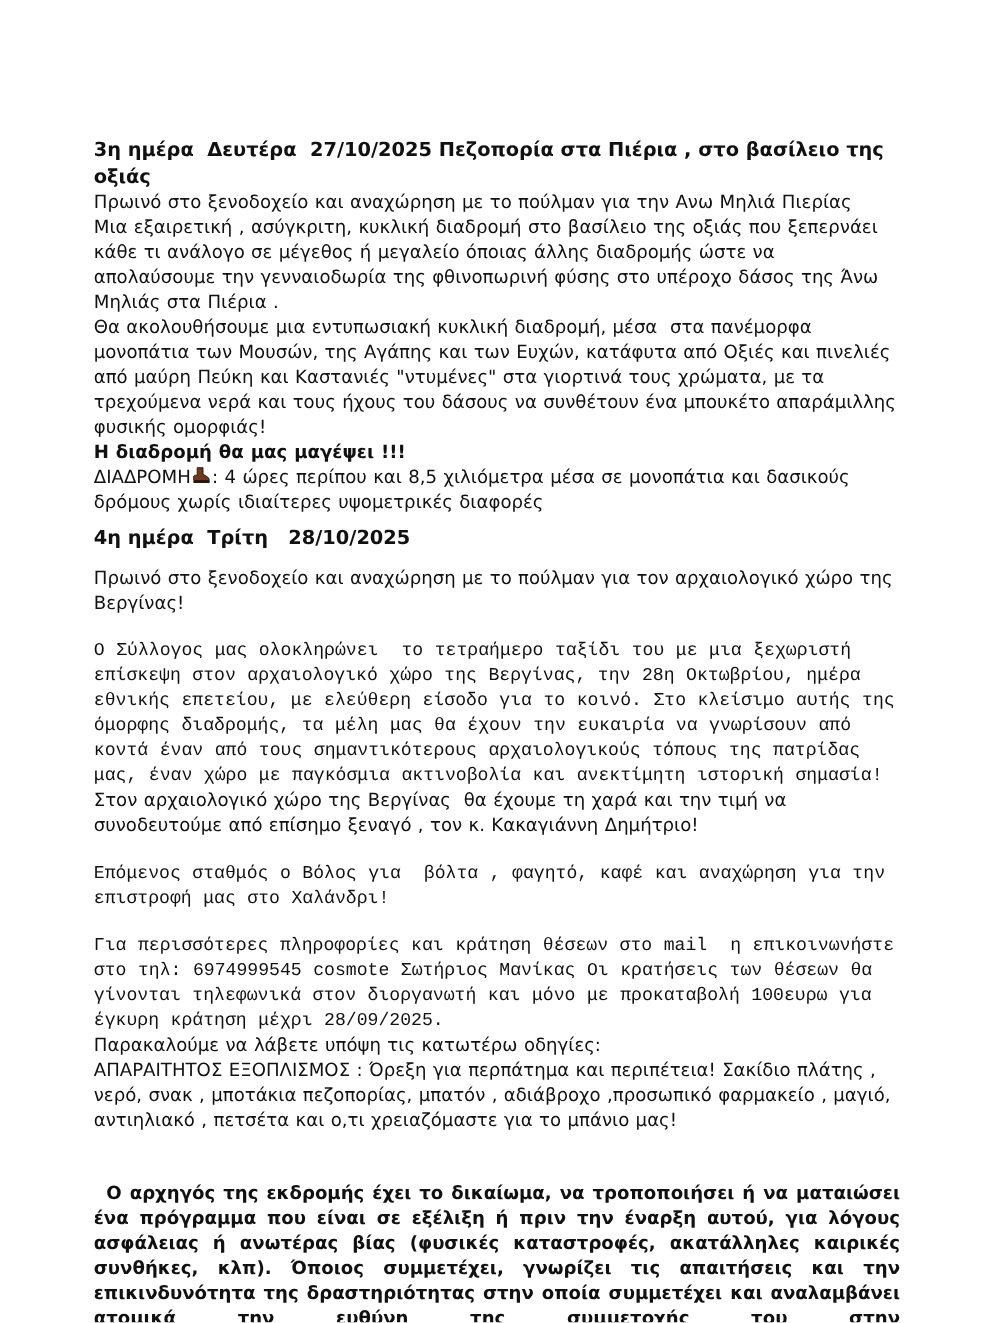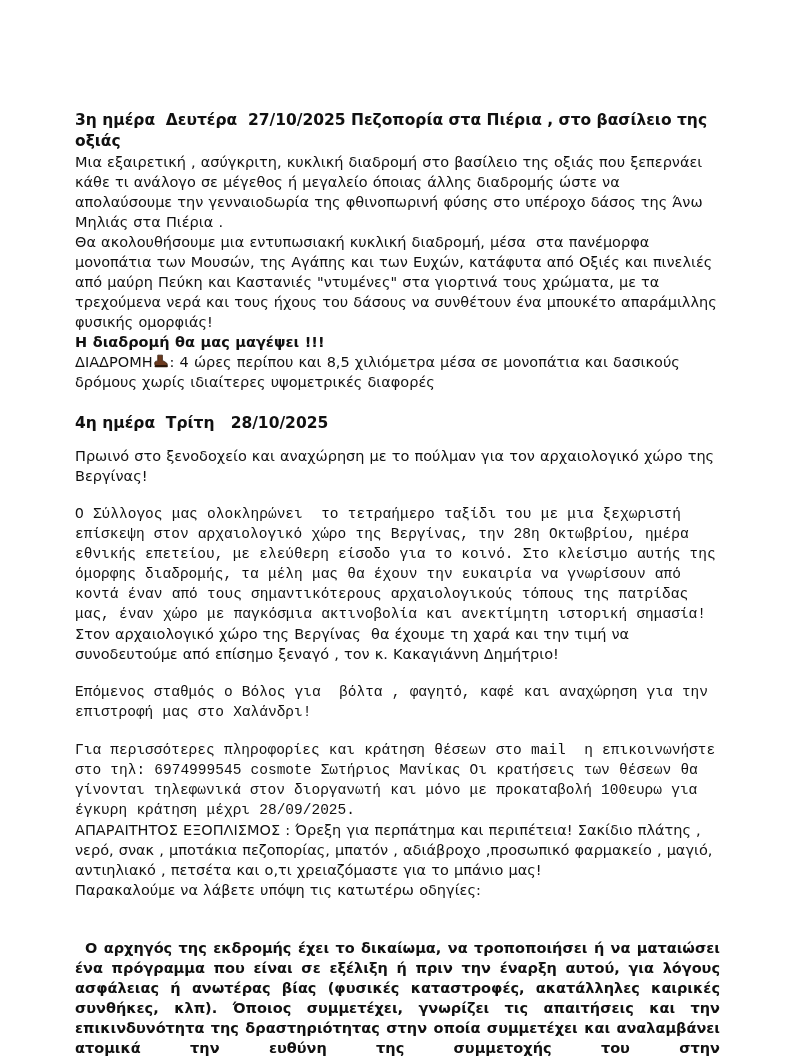--- a/index.html
+++ b/index.html
@@ -30,21 +30,21 @@
     word-spacing: 0.5px;
   }
   .heading {
     margin: 0;
     font-size: 15.5px;
     font-weight: bold;
     line-height: 21px;
     white-space: pre-wrap;
   }
   .bold { font-weight: bold; }
-  .mt20 { margin-top: 21px; }
+  .mt20 { margin-top: 8px; }
   .mt18 { margin-top: 18px; font-family: Liberation Mono, monospace; }
   .mt24 { margin-top: 38px; font-weight: bold; }
   .justified {
     text-align: justify;
     text-align-last: justify;
     text-indent: 10px;
     white-space: normal;
   }
   .boot-icon {
     display: inline-block;
@@ -54,20 +54,21 @@
     margin: 0 1px;
   }
 </style>
 </head>
 <body>
 
 <div class="page">
 
   <p class="heading">3η ημέρα  Δευτέρα  27/10/2025 Πεζοπορία στα Πιέρια , στο βασίλειο της οξιάς</p>
 
+  <p class="para">Πρωινό στο ξενοδοχείο και αναχώρηση με το πούλμαν για την Ανω Μηλιά Πιερίας</p>
 
   <p class="para">Μια εξαιρετική , ασύγκριτη, κυκλική διαδρομή στο βασίλειο της οξιάς που ξεπερνάει κάθε τι ανάλογο σε μέγεθος ή μεγαλείο όποιας άλλης διαδρομής ώστε να απολαύσουμε την γενναιοδωρία της φθινοπωρινή φύσης στο υπέροχο δάσος της Άνω Μηλιάς στα Πιέρια .</p>
 
   <p class="para">Θα ακολουθήσουμε μια εντυπωσιακή κυκλική διαδρομή, μέσα  στα πανέμορφα μονοπάτια των Μουσών, της Αγάπης και των Ευχών, κατάφυτα από Οξιές και πινελιές από μαύρη Πεύκη και Καστανιές "ντυμένες" στα γιορτινά τους χρώματα, με τα τρεχούμενα νερά και τους ήχους του δάσους να συνθέτουν ένα μπουκέτο απαράμιλλης φυσικής ομορφιάς!</p>
 
   <p class="para bold">Η διαδρομή θα μας μαγέψει !!!</p>
 
   <p class="para"><span>ΔΙΑΔΡΟΜΗ</span><span class="boot-icon"><svg viewBox="0 0 20 20" width="15" height="15" aria-hidden="true">
           <path d="M5 1.5 h6.2 v7 l4.6 2.8 c2 1.1 2.4 3.2 1.4 4.2 H3.2 c-1.2 0 -2.2 -1 -2.2 -2.2 v-1.6 c0 -1.2 1 -2.2 2.2 -2.2 h1.8 z" fill="#6b3a1f" stroke="#2b1608" stroke-width="1"></path>
           <rect x="0.8" y="14.6" width="17.6" height="3.2" rx="1" fill="#2b1608"></rect>
@@ -79,19 +80,19 @@
 
   <p class="para mt18">Ο Σύλλογος μας ολοκληρώνει  το τετραήμερο ταξίδι του με μια ξεχωριστή επίσκεψη στον αρχαιολογικό χώρο της Βεργίνας, την 28η Οκτωβρίου, ημέρα εθνικής επετείου, με ελεύθερη είσοδο για το κοινό. Στο κλείσιμο αυτής της όμορφης διαδρομής, τα μέλη μας θα έχουν την ευκαιρία να γνωρίσουν από κοντά έναν από τους σημαντικότερους αρχαιολογικούς τόπους της πατρίδας μας, έναν χώρο με παγκόσμια ακτινοβολία και ανεκτίμητη ιστορική σημασία!</p>
 
   <p class="para">Στον αρχαιολογικό χώρο της Βεργίνας  θα έχουμε τη χαρά και την τιμή να συνοδευτούμε από επίσημο ξεναγό , τον κ. Κακαγιάννη Δημήτριο!</p>
 
   <p class="para mt18">Επόμενος σταθμός ο Βόλος για  βόλτα , φαγητό, καφέ και αναχώρηση για την επιστροφή μας στο Χαλάνδρι!</p>
 
 
   <p class="para mt18">Για περισσότερες πληροφορίες και κράτηση θέσεων στο mail  η επικοινωνήστε στο τηλ: 6974999545 cosmote Σωτήριος Μανίκας Οι κρατήσεις των θέσεων θα γίνονται τηλεφωνικά στον διοργανωτή και μόνο με προκαταβολή 100ευρω για έγκυρη κράτηση μέχρι 28/09/2025.</p>
 
+  <p class="para">Παρακαλούμε να λάβετε υπόψη τις κατωτέρω οδηγίες:</p>
+
   <p class="para">ΑΠΑΡΑΙΤΗΤΟΣ ΕΞΟΠΛΙΣΜΟΣ : Όρεξη για περπάτημα και περιπέτεια! Σακίδιο πλάτης , νερό, σνακ , μποτάκια πεζοπορίας, μπατόν , αδιάβροχο ,προσωπικό φαρμακείο , μαγιό, αντιηλιακό , πετσέτα και ο,τι χρειαζόμαστε για το μπάνιο μας!</p>
-
-  <p class="para">Παρακαλούμε να λάβετε υπόψη τις κατωτέρω οδηγίες:</p>
 
   <p class="para justified mt24">Ο αρχηγός της εκδρομής έχει το δικαίωμα, να τροποποιήσει ή να ματαιώσει ένα πρόγραμμα που είναι σε εξέλιξη ή πριν την έναρξη αυτού, για λόγους ασφάλειας ή ανωτέρας βίας (φυσικές καταστροφές, ακατάλληλες καιρικές συνθήκες, κλπ). Όποιος συμμετέχει, γνωρίζει τις απαιτήσεις και την επικινδυνότητα της δραστηριότητας στην οποία συμμετέχει και αναλαμβάνει ατομικά την ευθύνη της συμμετοχής του στην</p>
 
 </div>
 
 </body></html>

